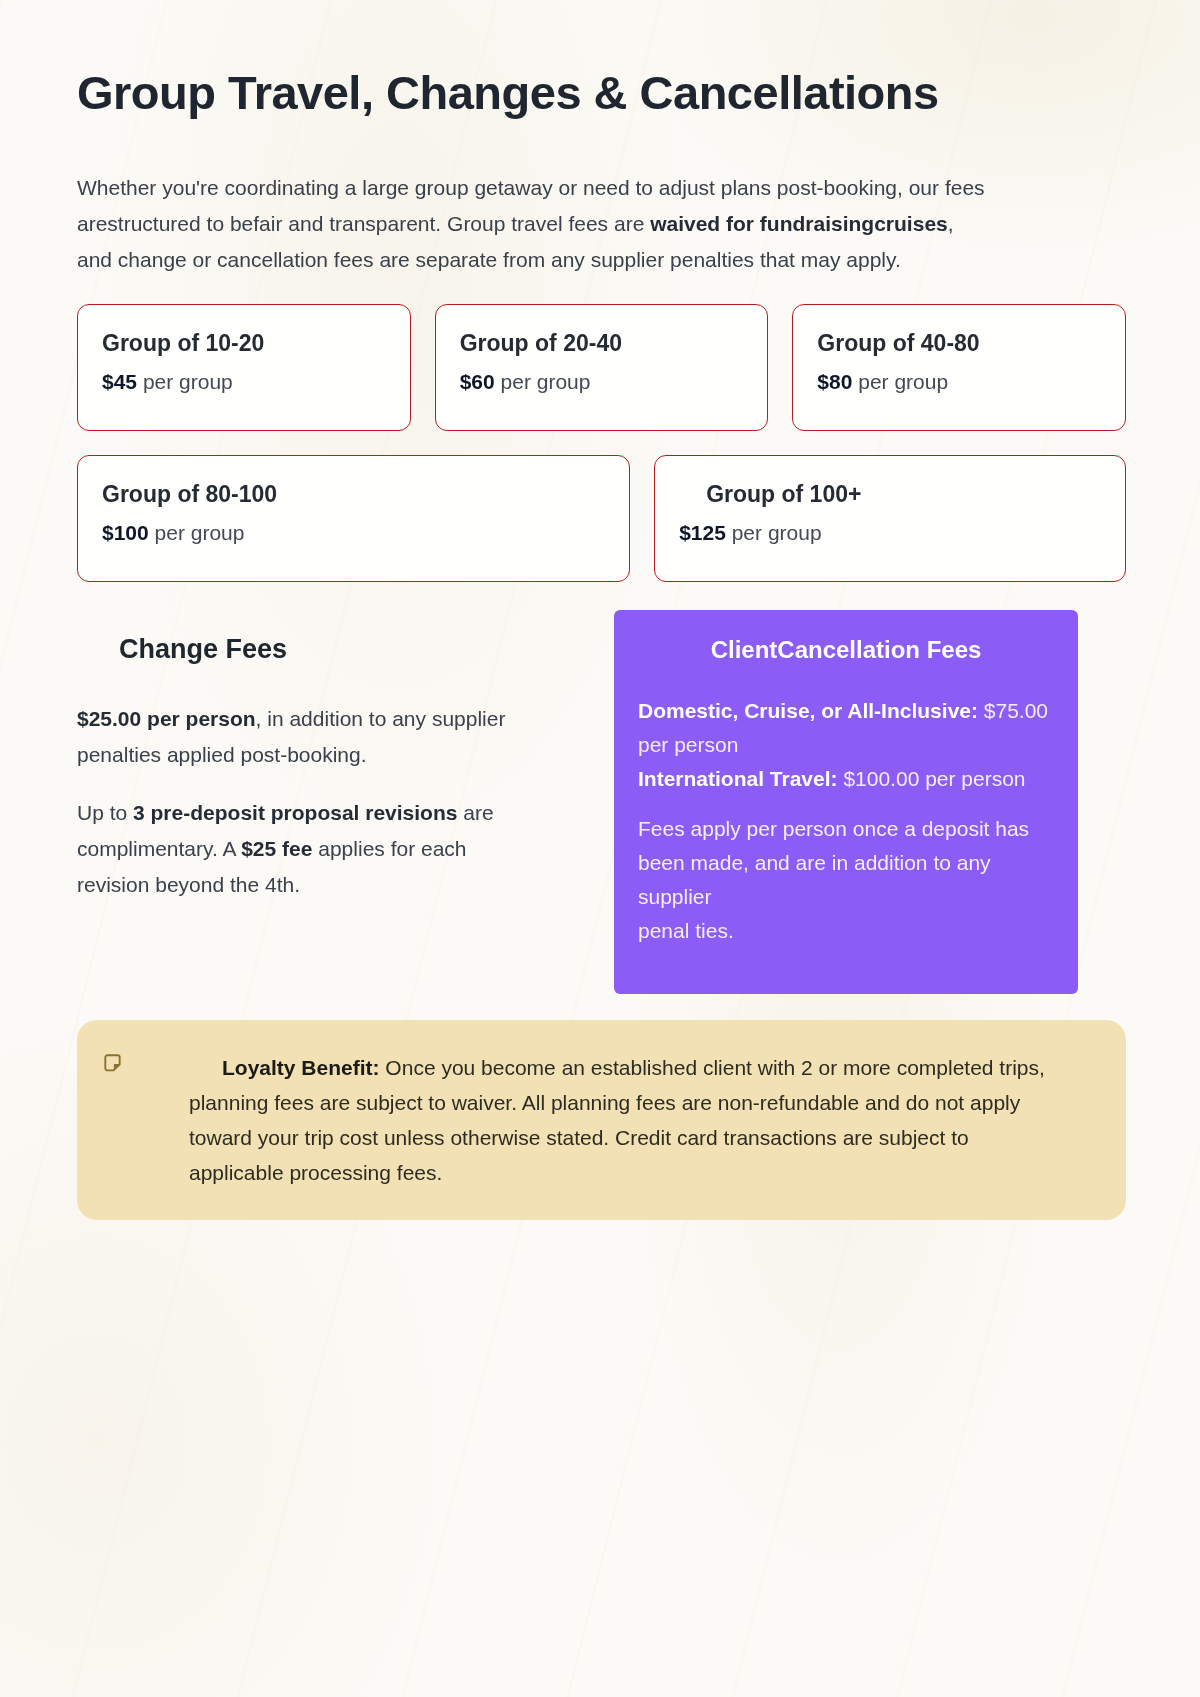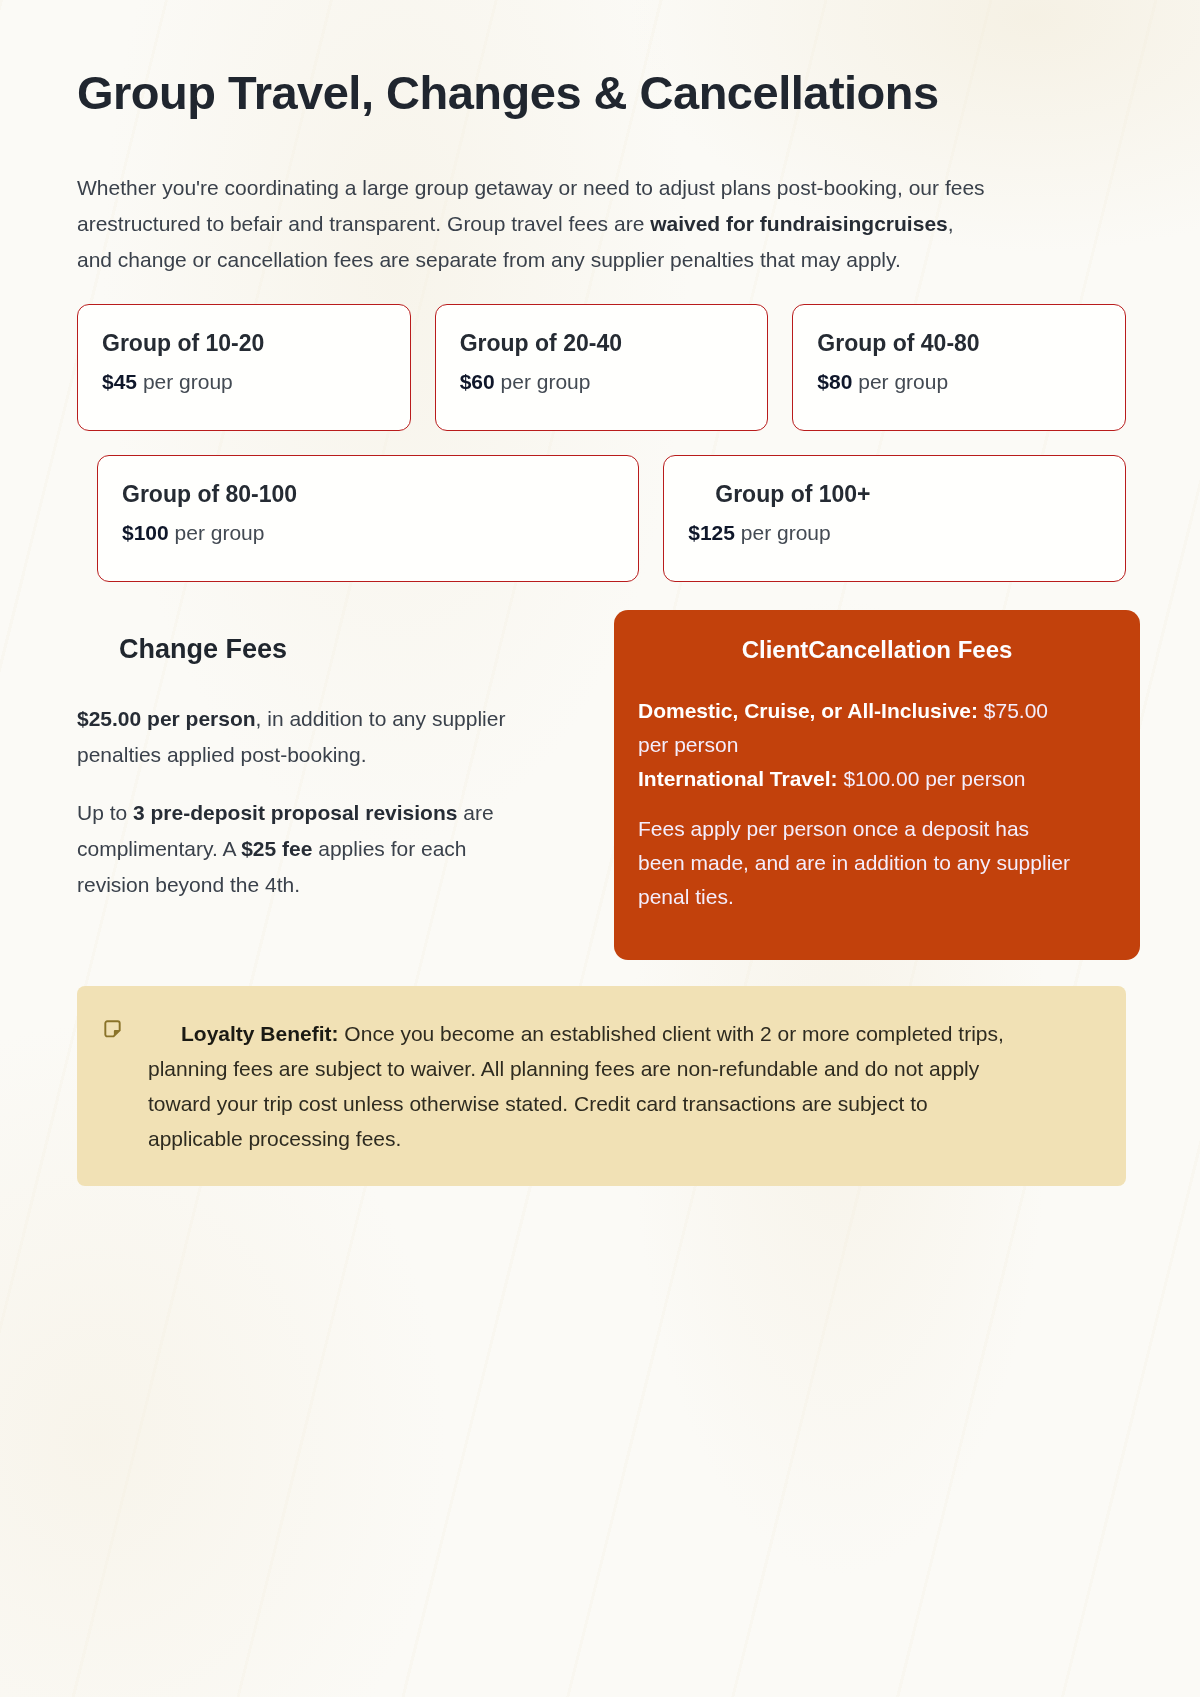--- a/index.html
+++ b/index.html
@@ -30,50 +30,50 @@
 
   .cards-row { display:flex; gap:24px; width:1049px; margin-bottom:24px; }
   .card {
     background:#fffffd;
     border:1px solid #b91c1c;
     border-radius:12px;
     height:127px;
     padding:25px 24px;
   }
   .card--sm { width:334px; }
-  .card--lg { width:601px;margin-left:20px; }
+  .card--lg { width:601px; }
   .card--lg2 { width:512px; }
   .card-title { font-size:23px; font-weight:700; color:#252b33; margin-bottom:13px; }
   .card-title--indented { padding-left:27px; }
   .card-price { font-size:21px; color:#434a53; }
   .card-price strong { font-weight:700; color:#0f172a; }
 
   .fees-row { display:flex; gap:62px; width:1063px; margin-top:28px; }
   .fees-left { width:475px; }
   .change-heading { font-size:27px; font-weight:700; color:#20262e; margin:24px 0 36px 42px; }
   .fees-left p { font-size:21px; line-height:36px; margin-bottom:22px; }
 
   .cancel-card {
-    width:526px; min-height:349px;
-    background:#c2410c;
-    border-radius:14px;
+    width:464px; min-height:349px;
+    background:#8b5cf6;
+    border-radius:6px;
     padding:26px 24px 30px;
     color:#f4edfc;
   }
   .cancel-heading { text-align:center; font-size:24px; font-weight:700; color:#fdfdff; margin-bottom:30px; }
   .cancel-card p { font-size:21px; line-height:34px; margin-bottom:16px; }
   .cancel-card .rich strong { color:#ffffff; }
 
   .callout {
     position:relative;
     width:1049px;
     background:#f1e1b5;
-    border-radius:8px;
+    border-radius:20px;
     margin-top:26px;
-    padding:30px 40px 30px 71px;
+    padding:30px 40px 30px 112px;
     color:#2e2b20;
   }
   .callout .rich { font-size:21px; line-height:35px; text-indent:33px; }
   .callout .rich strong { color:#1b1a13; }
   .callout-icon { position:absolute; left:25px; top:32px; width:21px; height:21px; }
 </style>
 </head>
 <body>
 
 <div class="page">

